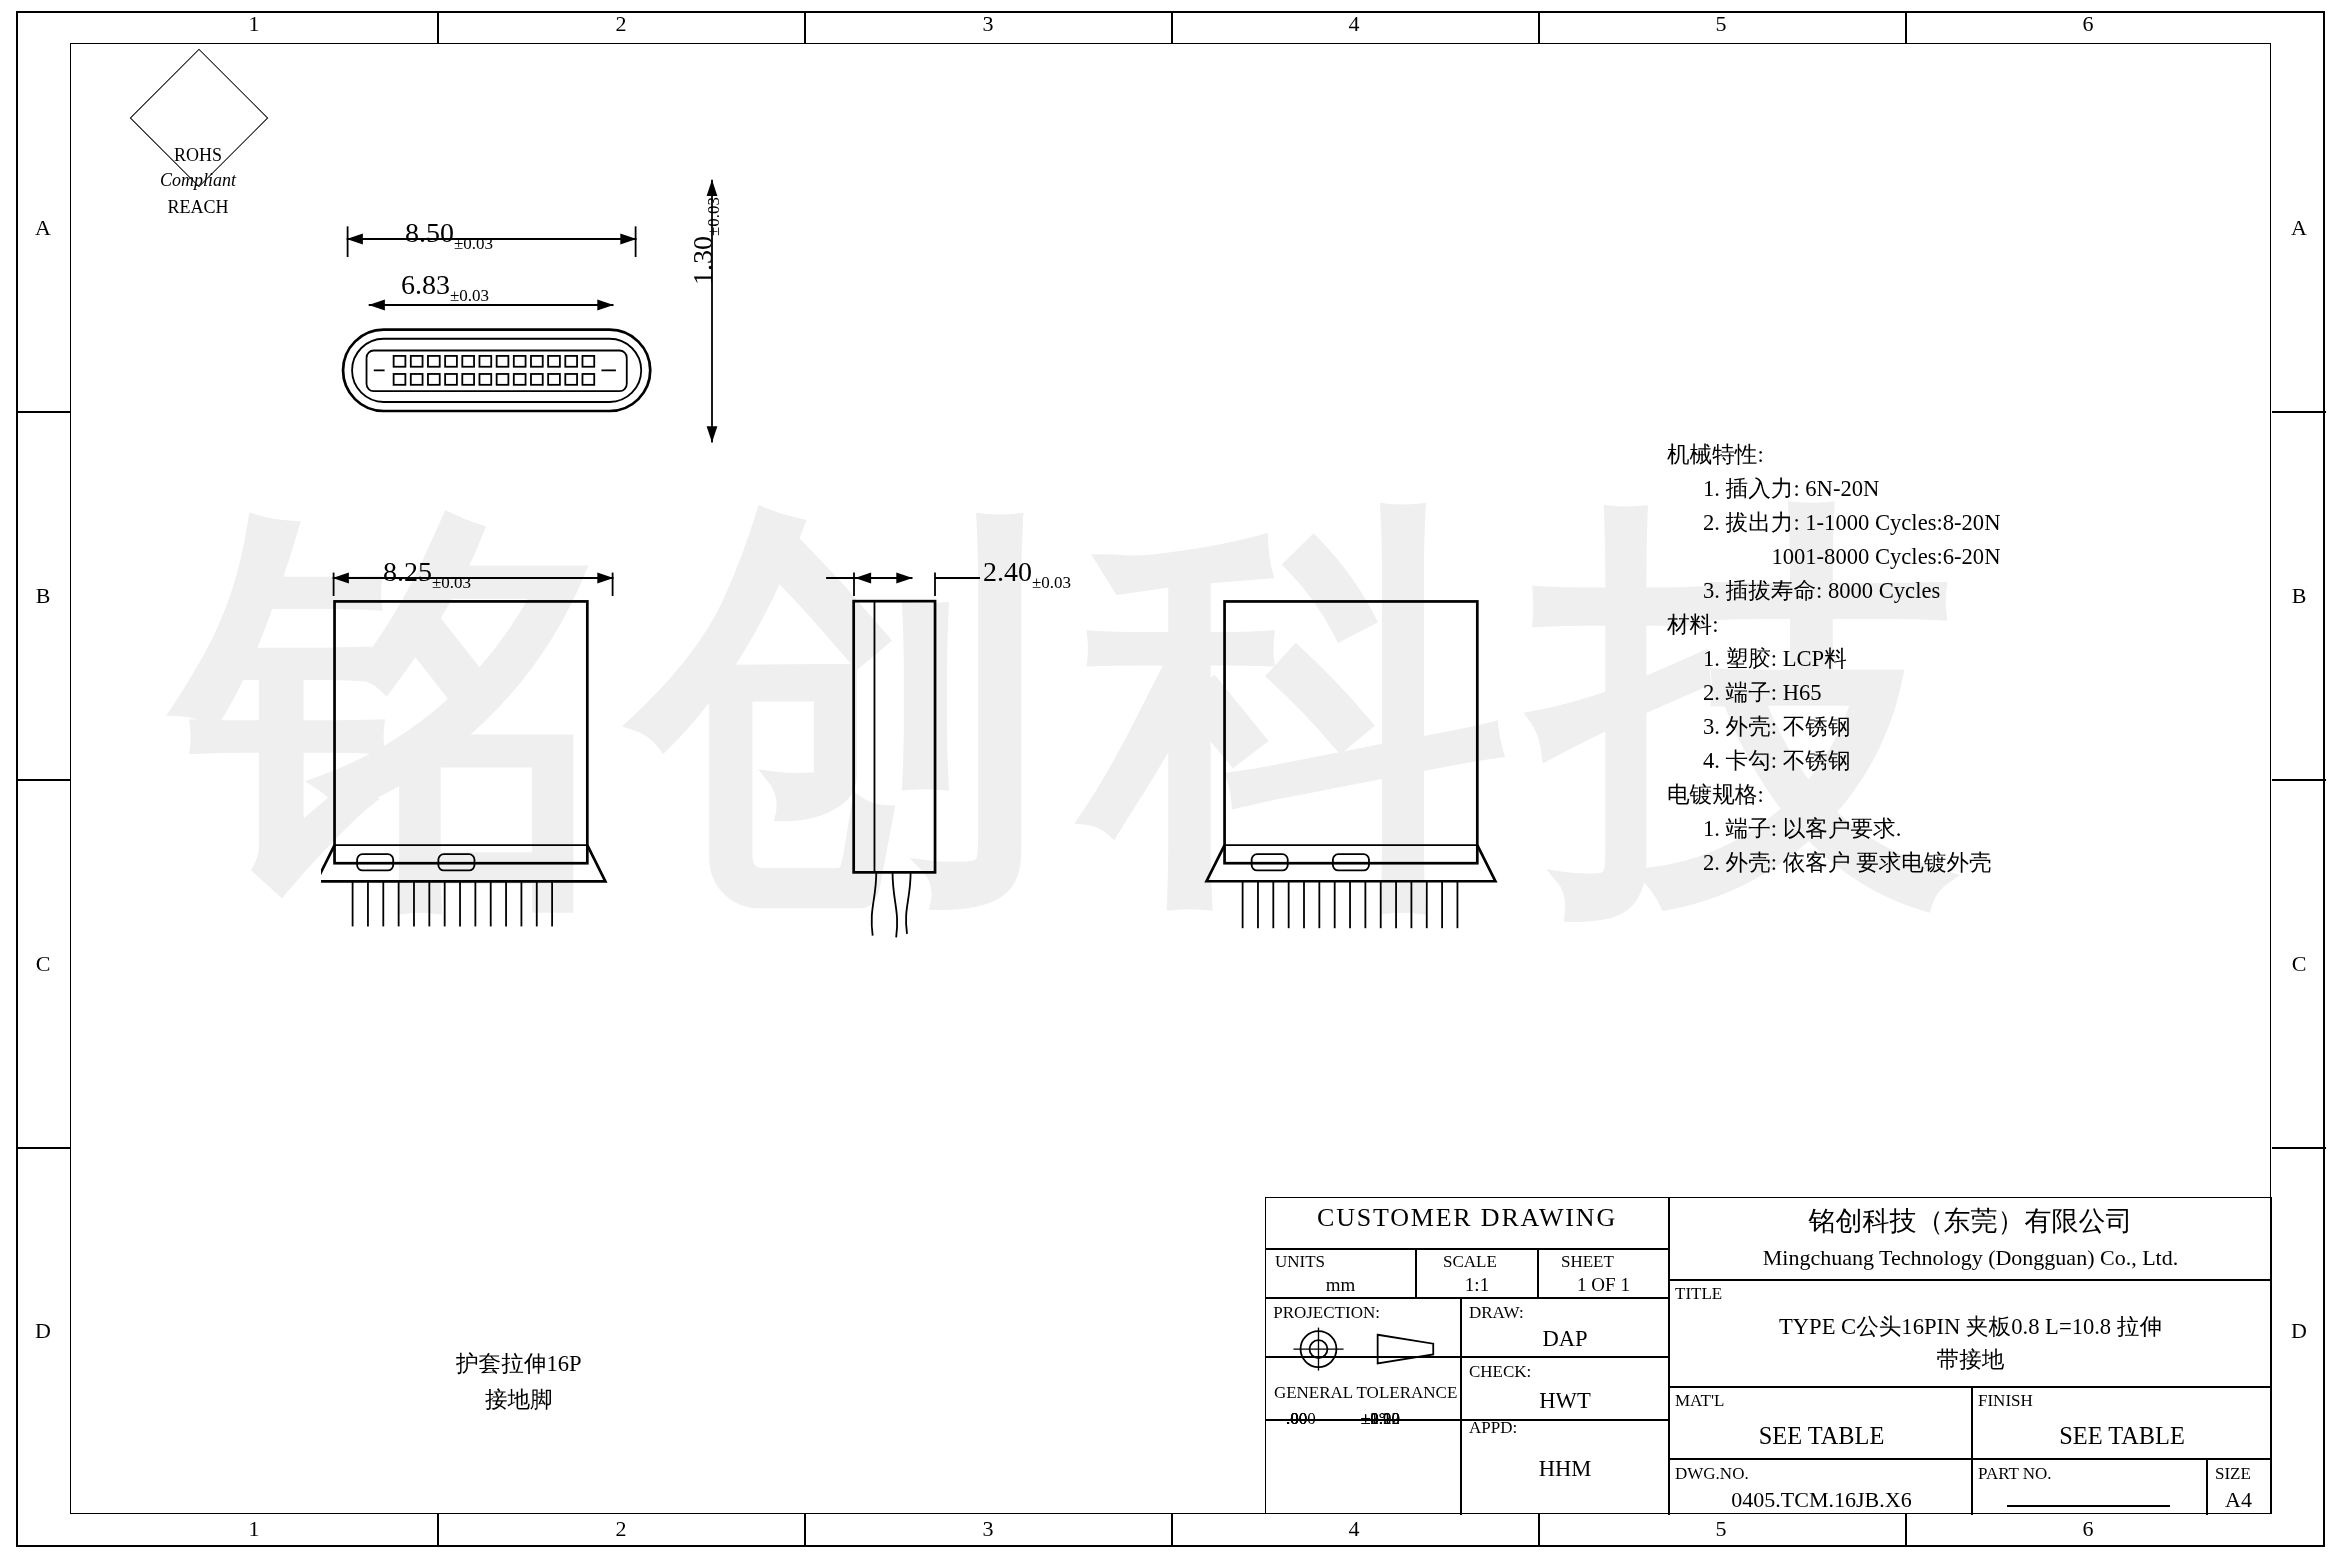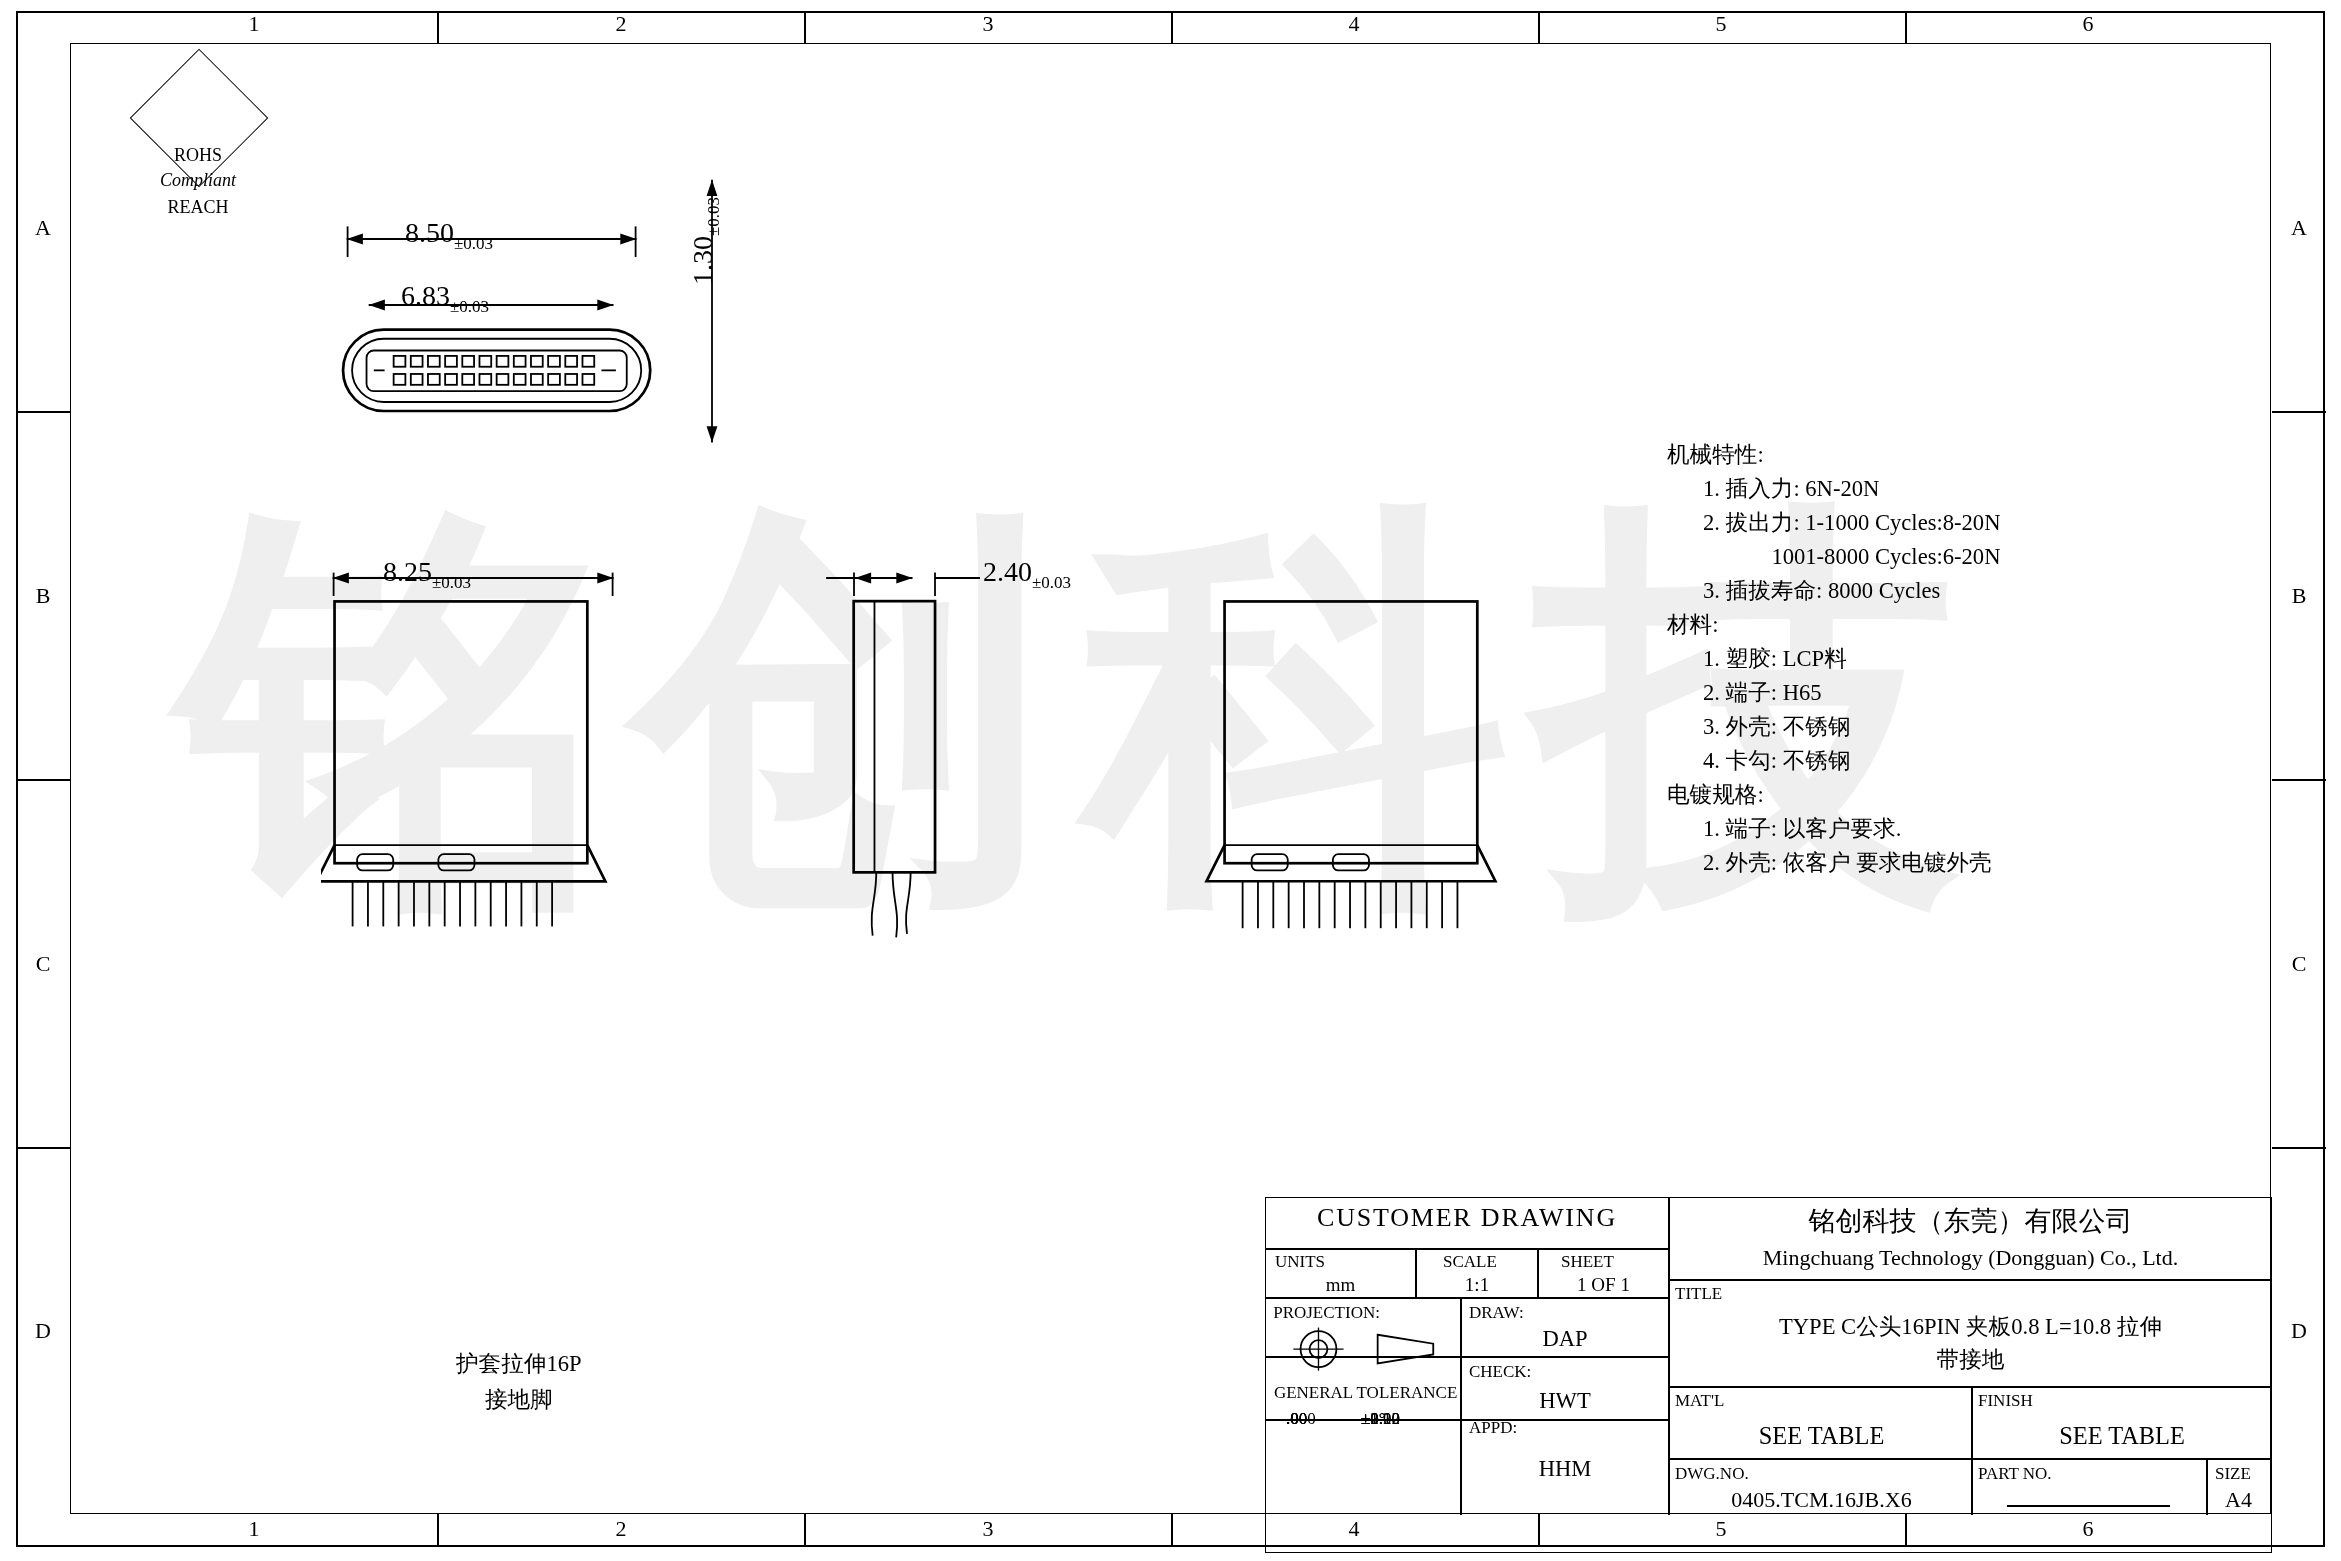--- a/index.html
+++ b/index.html
@@ -40,21 +40,21 @@
 
   
   .spec{position:absolute;left:1667px;top:438px;font-size:22.6px;line-height:34px;font-family:"Liberation Serif",serif;}
   .spec .ind1{padding-left:36px;}
   .spec .ind2{padding-left:104px;text-align:right;}
 
   
   .note{position:absolute;left:456px;top:1346px;font-size:22.6px;line-height:36px;text-align:center;}
 
   
-  .tb{position:absolute;left:1265px;top:1197px;width:1007px;height:356px;border:1.8px solid #000;box-sizing:border-box;}
+  .tb{position:absolute;left:1265px;top:1197px;width:1007px;height:317px;border:1.8px solid #000;box-sizing:border-box;}
   .tb div{position:absolute;box-sizing:border-box;}
   .tbline{background:#000;position:absolute;}
   .tb-lbl{font-size:17px;}
 </style>
 </head>
 <body>
 
 <div id="sheet">
 
   <div class="outer-border"></div>
@@ -157,21 +157,21 @@
     </svg>
     <div class="dim-txt" style="left:405px;top:217px;">
       <span>8.50</span><span class="dim-tol">±0.03</span>
     </div>
 
     <svg width="262" height="36" style="position:absolute;left:361px;top:287px;" viewBox="0 0 290 40">
       <line x1="8" y1="20" x2="280" y2="20" stroke="#000" stroke-width="2"></line>
       <polygon points="8,20 26,14 26,26" fill="#000"></polygon>
       <polygon points="280,20 262,14 262,26" fill="#000"></polygon>
     </svg>
-    <div class="dim-txt" style="left:401px;top:280px;">
+    <div class="dim-txt" style="left:401px;top:269px;">
       <span>6.83</span><span class="dim-tol">±0.03</span>
     </div>
 
     <svg width="36" height="280" style="position:absolute;left:694px;top:172px;" viewBox="0 0 40 310">
       <line x1="20" y1="8" x2="20" y2="300" stroke="#000" stroke-width="2"></line>
       <polygon points="20,8 14,26 26,26" fill="#000"></polygon>
       <polygon points="20,300 14,282 26,282" fill="#000"></polygon>
     </svg>
     <div class="dim-txt" style="left:687px;top:285px;transform:rotate(-90deg);transform-origin:left top;">
       <span>1.30</span><span class="dim-tol">±0.03</span>

